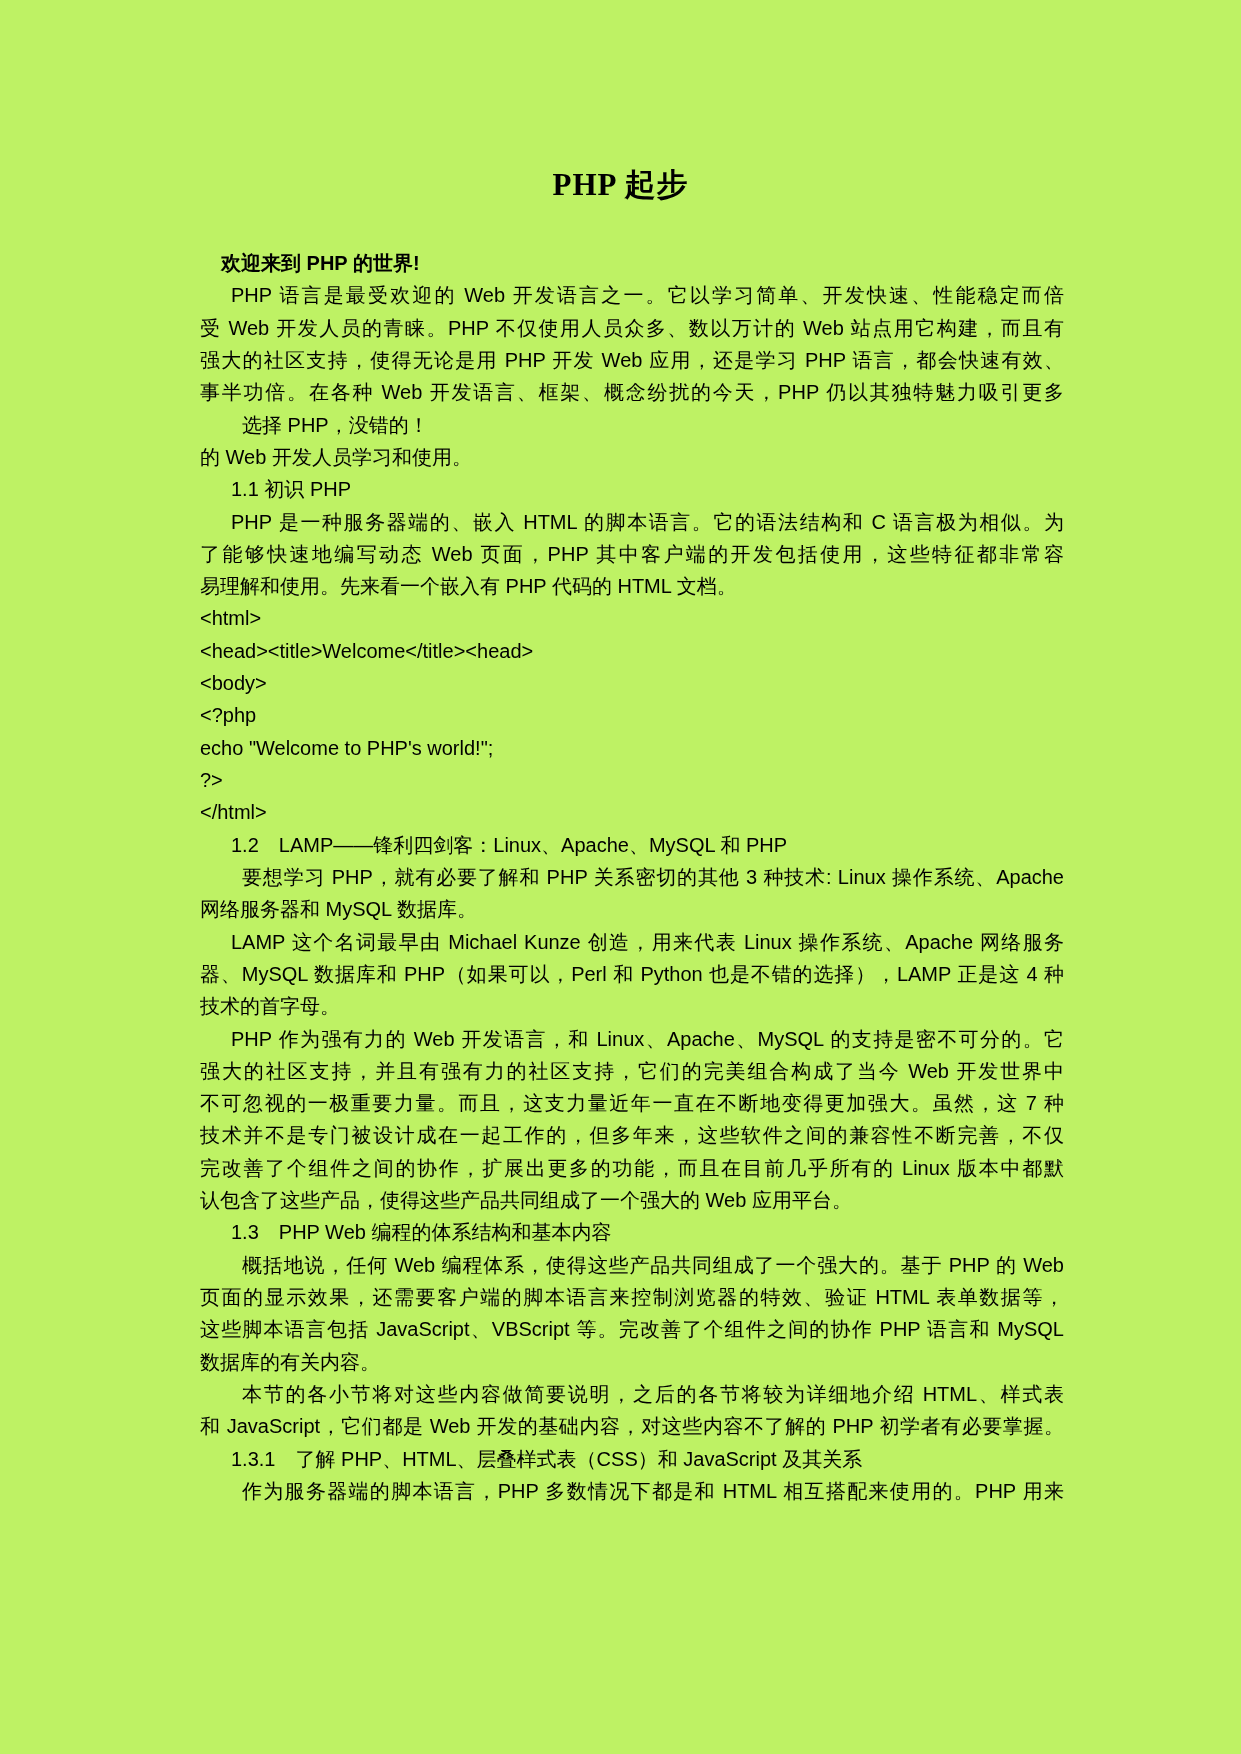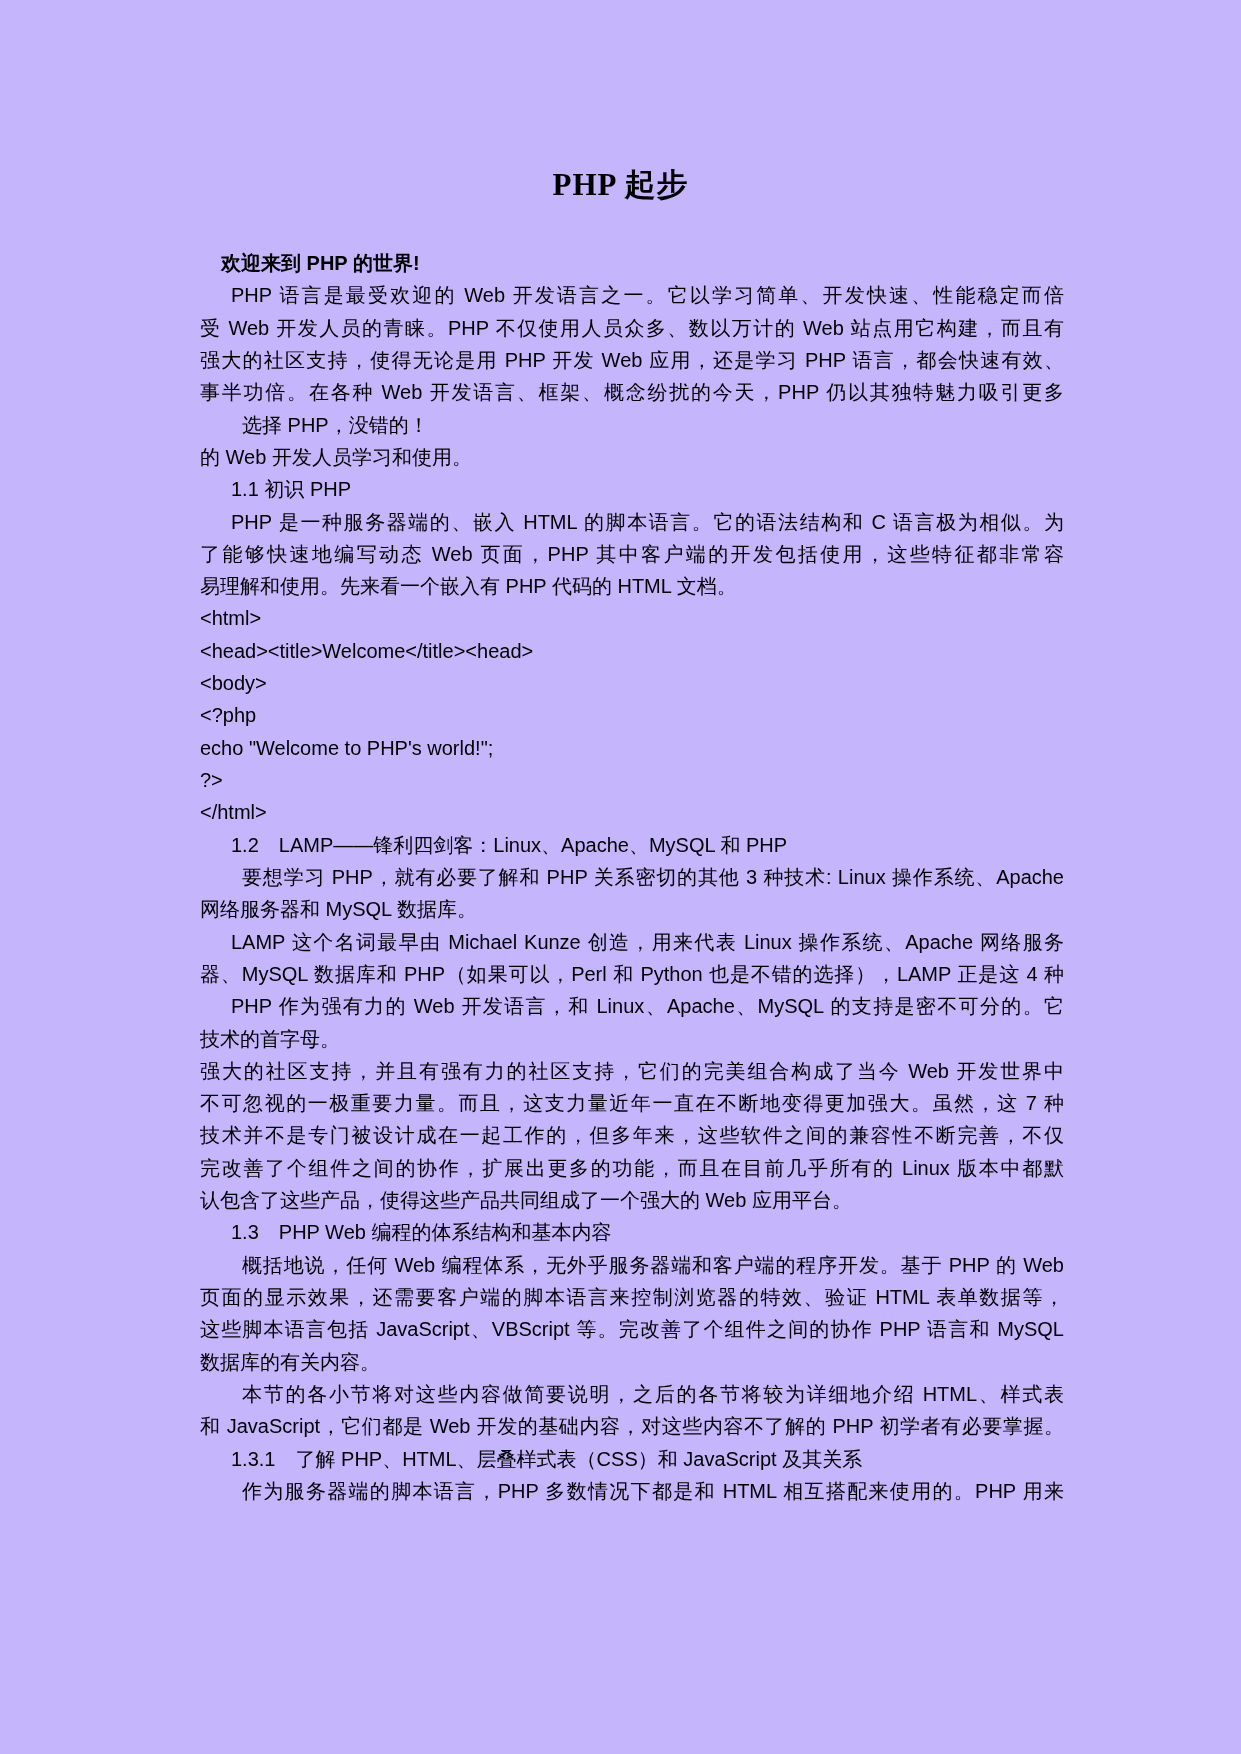--- a/index.html
+++ b/index.html
@@ -4,21 +4,21 @@
 <style>
   html, body {
     margin: 0;
     padding: 0;
     background: #ffffff;
   }
   .page {
     position: relative;
     width: 1241px;
     height: 1754px;
-    background: #c4b5fd;
+    background: #bef264;
     color: #000000;
     font-family: "Liberation Sans", sans-serif;
     overflow: hidden;
   }
   .title {
     position: absolute;
     top: 160px;
     left: 0;
     width: 100%;
     margin: 0;
@@ -77,29 +77,29 @@
       <div class="line code">&lt;body&gt;</div>
       <div class="line code">&lt;?php</div>
       <div class="line code">echo "Welcome to PHP's world!";</div>
       <div class="line code">?&gt;</div>
       <div class="line code">&lt;/html&gt;</div>
       <div class="line" style="padding-left: 31px;">1.2　LAMP——锋利四剑客：Linux、Apache、MySQL 和 PHP</div>
       <div class="line fill" style="padding-left: 42px;">要想学习 PHP，就有必要了解和 PHP 关系密切的其他 3 种技术: Linux 操作系统、Apache</div>
       <div class="line">网络服务器和 MySQL 数据库。</div>
       <div class="line fill" style="padding-left: 31px;">LAMP 这个名词最早由 Michael Kunze 创造，用来代表 Linux 操作系统、Apache 网络服务</div>
       <div class="line fill">器、MySQL 数据库和 PHP（如果可以，Perl 和 Python 也是不错的选择），LAMP 正是这 4 种</div>
+      <div class="line">技术的首字母。</div>
       <div class="line fill" style="padding-left: 31px;">PHP 作为强有力的 Web 开发语言，和 Linux、Apache、MySQL 的支持是密不可分的。它</div>
-      <div class="line">技术的首字母。</div>
       <div class="line fill">强大的社区支持，并且有强有力的社区支持，它们的完美组合构成了当今 Web 开发世界中</div>
       <div class="line fill">不可忽视的一极重要力量。而且，这支力量近年一直在不断地变得更加强大。虽然，这 7 种</div>
       <div class="line fill">技术并不是专门被设计成在一起工作的，但多年来，这些软件之间的兼容性不断完善，不仅</div>
       <div class="line fill">完改善了个组件之间的协作，扩展出更多的功能，而且在目前几乎所有的 Linux 版本中都默</div>
       <div class="line">认包含了这些产品，使得这些产品共同组成了一个强大的 Web 应用平台。</div>
       <div class="line" style="padding-left: 31px;">1.3　PHP Web 编程的体系结构和基本内容</div>
-      <div class="line fill" style="padding-left: 42px;">概括地说，任何 Web 编程体系，无外乎服务器端和客户端的程序开发。基于 PHP 的 Web</div>
+      <div class="line fill" style="padding-left: 42px;">概括地说，任何 Web 编程体系，使得这些产品共同组成了一个强大的。基于 PHP 的 Web</div>
       <div class="line fill">页面的显示效果，还需要客户端的脚本语言来控制浏览器的特效、验证 HTML 表单数据等，</div>
       <div class="line fill">这些脚本语言包括 JavaScript、VBScript 等。完改善了个组件之间的协作 PHP 语言和 MySQL</div>
       <div class="line">数据库的有关内容。</div>
       <div class="line fill" style="padding-left: 42px;">本节的各小节将对这些内容做简要说明，之后的各节将较为详细地介绍 HTML、样式表</div>
       <div class="line fill">和 JavaScript，它们都是 Web 开发的基础内容，对这些内容不了解的 PHP 初学者有必要掌握。</div>
       <div class="line" style="padding-left: 31px;">1.3.1　了解 PHP、HTML、层叠样式表（CSS）和 JavaScript 及其关系</div>
       <div class="line fill" style="padding-left: 42px;">作为服务器端的脚本语言，PHP 多数情况下都是和 HTML 相互搭配来使用的。PHP 用来</div>
     </div>
 </div>
 

